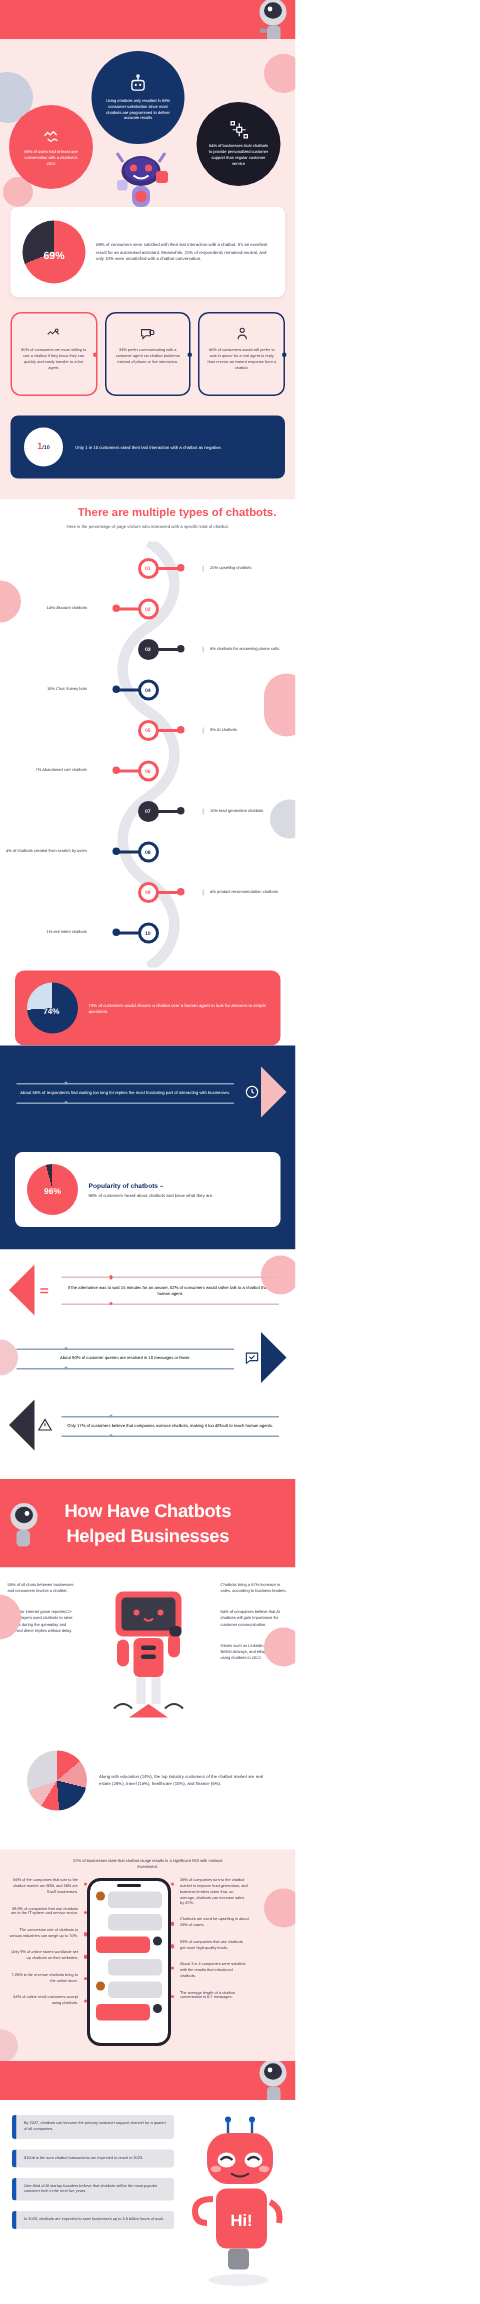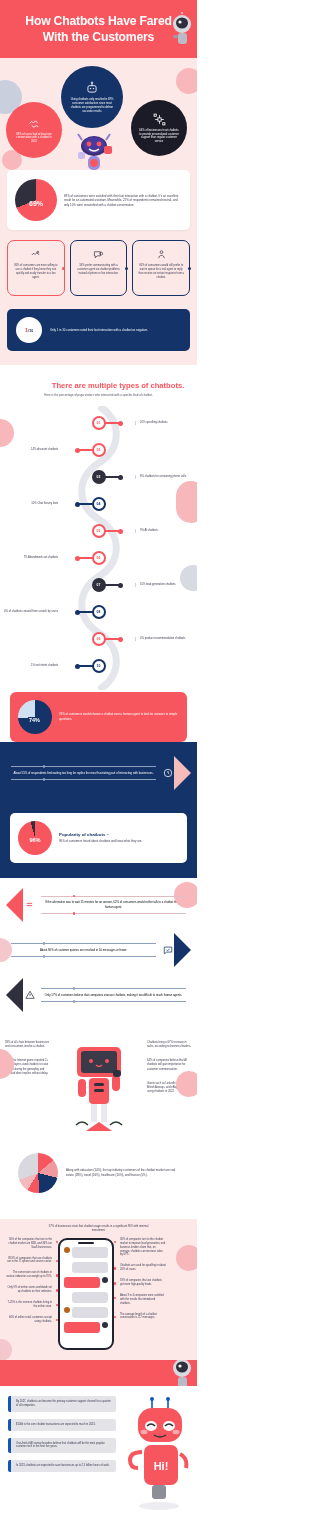--- a/index.html
+++ b/index.html
@@ -95,21 +95,21 @@
   .ring {
     width:26px; height:26px; border-radius:50%; background:#fff; flex:none;
     display:flex; align-items:center; justify-content:center; position:relative;
   }
   .ring::before { content:""; position:absolute; inset:-1.6px; border-radius:50%;
     background:conic-gradient(#f8565f 0deg 36deg,#d9dce3 36deg 360deg); z-index:-1; }
   .ring b { font-size:6px; color:#f8565f; font-weight:bold; }
   .ring b i { font-size:3.6px; font-style:normal; color:#143369; }
 
   
-  .h2 { text-align:center; color:#f8565f; font-size:7.6px; font-weight:bold; padding:16px 10px 3px;margin-left:39px; }
+  .h2 { text-align:center; color:#f8565f; font-size:7.6px; font-weight:bold; padding:4px 10px 3px;margin-left:39px; }
   .sub { text-align:center; font-size:2.9px; color:#55556a; line-height:1.5; padding:0 26px 8px; }
 
   
   .zig { position:relative; padding:4px 0 10px; }
   .zrow { display:flex; align-items:center; height:27px; position:relative; }
   .zrow .side { width:62px; font-size:2.7px; line-height:1.45; color:#3b3b50; }
   .zrow .side.l { text-align:right; padding-right:4px; }
   .zrow .side.r { text-align:left; padding-left:4px; border-left:0.6px solid #cfd3dc; }
   .zmid { width:73px; position:relative; display:flex; align-items:center; justify-content:center; }
   .node { width:14px; height:14px; border-radius:50%; border:2px solid;
@@ -216,21 +216,20 @@
     padding:4px 5px; margin-bottom:7px; font-size:2.6px; line-height:1.5; color:#3b3b50; }
   .futbot { flex:1; display:flex; align-items:center; justify-content:center; }
   .hibot { width:66px; height:120px; }
 </style>
 </head>
 <body>
 
 <div class="page">
 
   <div class="banner">
-    <h1>How Chatbots Have Fared With the Customers</h1>
     <svg class="bot-deco" viewBox="0 0 30 34">
       <ellipse cx="17" cy="12" rx="9" ry="9" fill="#d8dae0"></ellipse>
       <ellipse cx="17" cy="11" rx="6" ry="5.5" fill="#2f2f3d"></ellipse>
       <circle cx="15" cy="10" r="1.6" fill="#fff"></circle>
       <rect x="13" y="21" width="9" height="11" rx="3" fill="#b9bcc6"></rect>
       <rect x="8" y="23" width="5" height="3" rx="1.5" fill="#9a9daa"></rect>
       <path d="M17 2 L17 -1" stroke="#d8dae0" stroke-width="1.4"></path>
     </svg>
   </div>
 
@@ -509,20 +508,29 @@
         </svg>
       </div>
       <div class="abody">
         <div class="rail"></div>
         <p class="atxt">Only 17% of customers believe that companies overuse chatbots, making it too difficult to reach human agents.</p>
         <div class="rail"></div>
       </div>
     </div>
   </div>
 
+  <div class="banner">
+    <h1>How Have Chatbots Helped Businesses</h1>
+    <svg class="bot-deco" style="left:2px;right:auto;" viewBox="0 0 30 34">
+      <ellipse cx="14" cy="12" rx="9" ry="9" fill="#d8dae0"></ellipse>
+      <ellipse cx="14" cy="11" rx="6" ry="5.5" fill="#2f2f3d"></ellipse>
+      <circle cx="16" cy="10" r="1.6" fill="#fff"></circle>
+      <rect x="9" y="21" width="9" height="11" rx="3" fill="#b9bcc6"></rect>
+    </svg>
+  </div>
 
   <div class="sec white-bg bizwrap">
     <div class="blob" style="width:30px;height:30px;background:#f8b7bb;left:-16px;top:18px;"></div>
     <div class="blob" style="width:26px;height:26px;background:#f8b7bb;left:176px;top:40px;"></div>
 
     <div class="bizgrid">
       <div class="bizcol">
         <p>58% of all chats between businesses and consumers involve a chatbot.</p>
         <p>A popular internet game reported 2+ billion players used chatbots to raise queries during the gameplay and received direct replies without delay.</p>
       </div>

